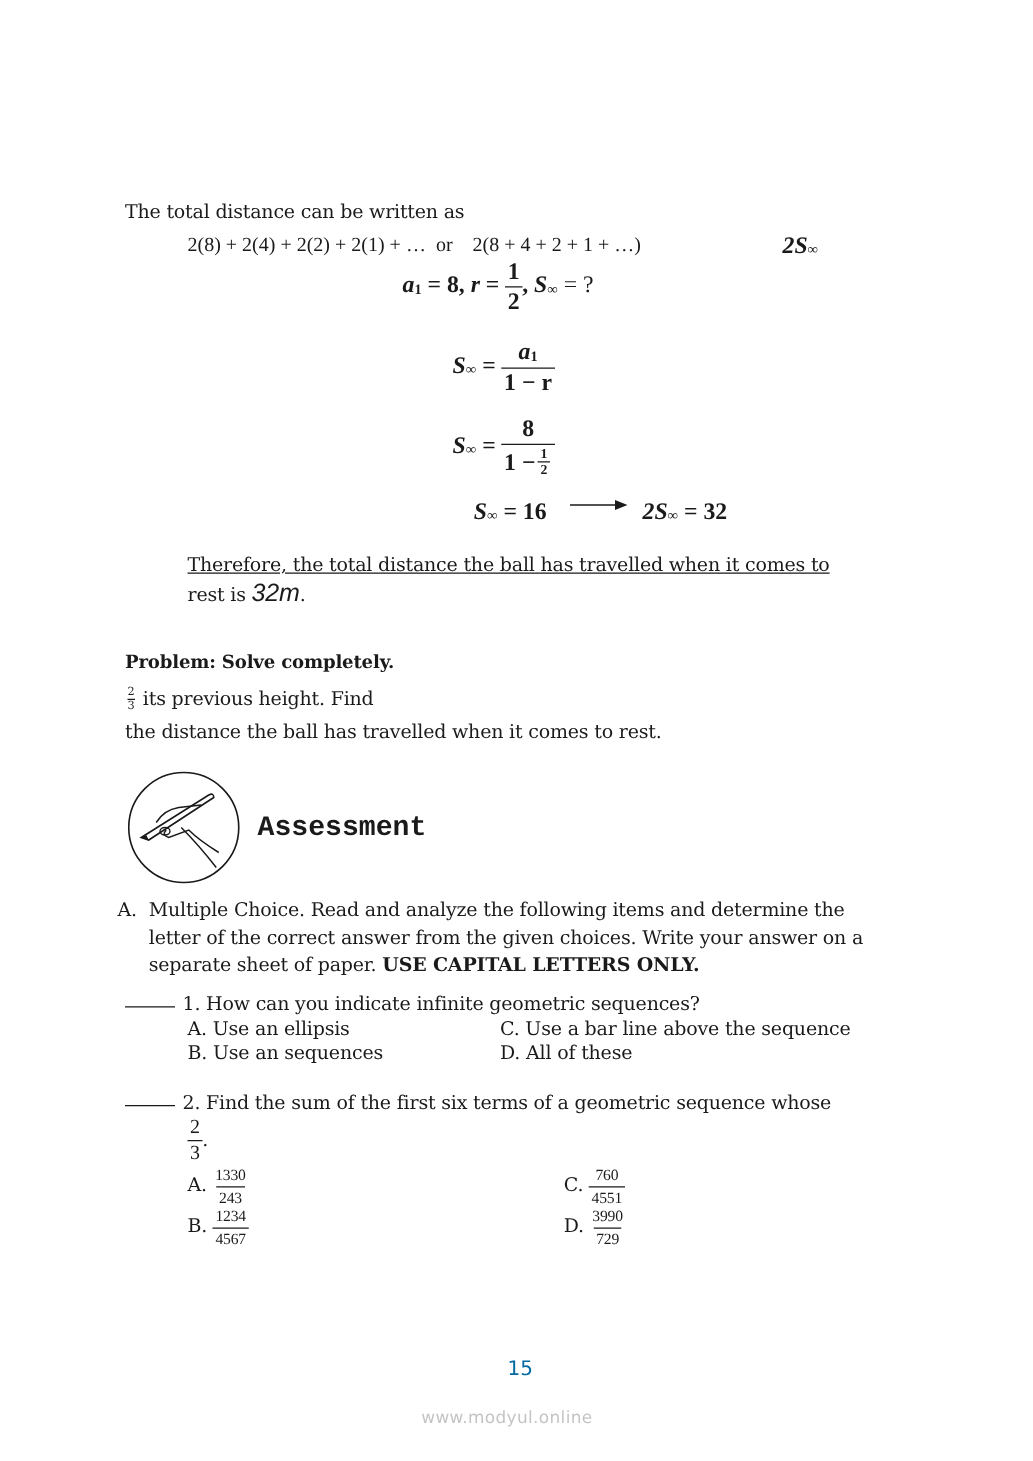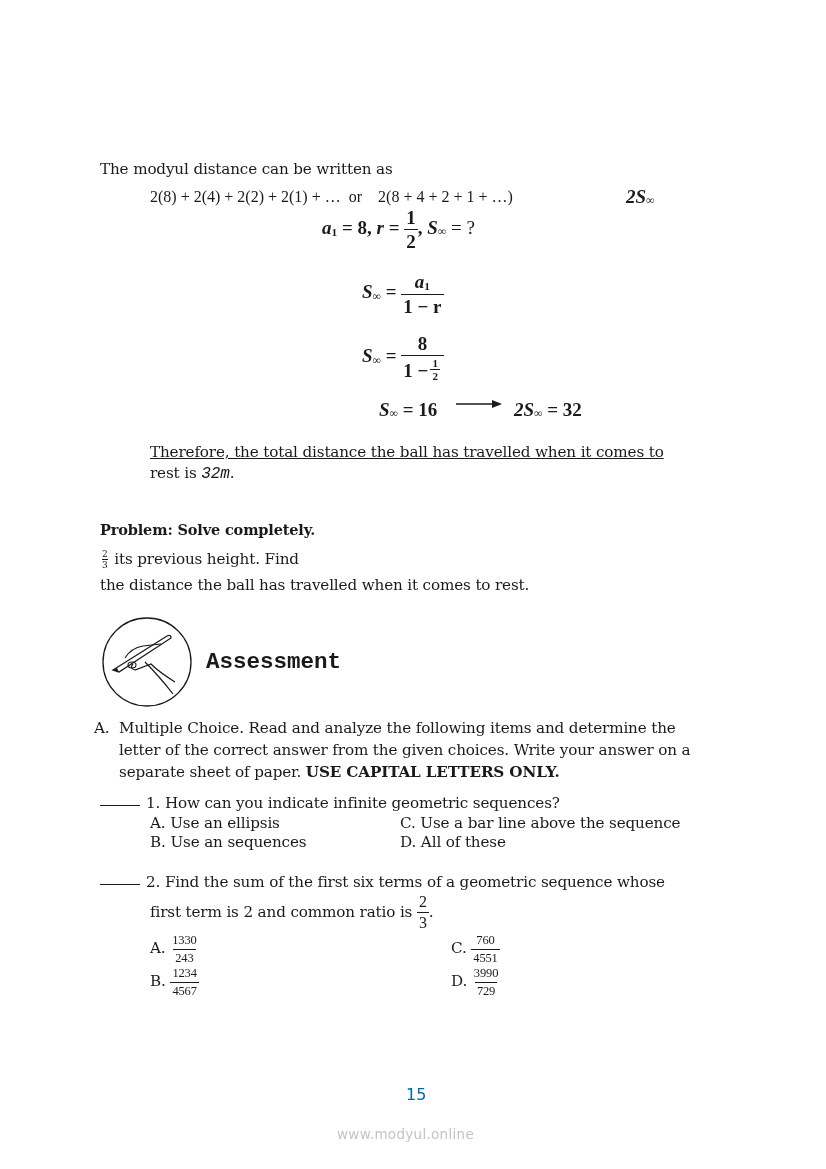--- a/index.html
+++ b/index.html
@@ -19,21 +19,21 @@
   .sub { font-size: 0.6em; vertical-align: -0.15em; }
   .inf { font-size: 0.62em; vertical-align: -0.1em; font-weight: normal; }
   .bold { font-weight: bold; text-align: right; }
   .blank { display: inline-block; width: 40px; border-bottom: 1.2px solid #1a1a1a; margin-right: 6px; vertical-align: 2px; }
   .choice-frac { font-family: "Liberation Serif", serif; font-size: 12.5px; }
   .choice-frac .den { border-top: 1.3px solid #1a1a1a; }
 </style>
 </head>
 <body>
 
-<div class="abs serif" style="left:100px; top:160px;">The modyul distance can be written as</div>
+<div class="abs serif" style="left:100px; top:160px;">The total distance can be written as</div>
 
 <div class="abs math" style="left:150px; top:188px;">
   <span>2(8) + 2(4) + 2(2) + 2(1) + … </span>
   <span style="margin:0 12px 0 4px;">or</span>
   <span>2(8 + 4 + 2 + 1 + …)</span>
 </div>
 <div class="abs mathb" style="left:626px; top:186px;">
   <span class="it">2S</span><span class="inf">∞</span>
 </div>
 
@@ -70,21 +70,21 @@
 <svg class="abs" style="left:456px; top:398px;" width="46" height="12">
   <line x1="0" y1="6" x2="38" y2="6" stroke="#1a1a1a" stroke-width="1.3"></line>
   <polygon points="36,2 46,6 36,10" fill="#1a1a1a"></polygon>
 </svg>
 <div class="abs mathb" style="left:514px; top:399px;">
   <span class="it">2S</span><span class="inf">∞</span><span> = 32</span>
 </div>
 
 <div class="abs serif" style="left:150px; top:443px;text-decoration:underline;">Therefore, the total distance the ball has travelled when it comes to</div>
 <div class="abs serif" style="left:150px; top:464px;">
-  <span>rest is </span><span class="it" style="font-family:Liberation Mono, monospace; font-size:16px;margin-top:28px;">32m</span><span>.</span>
+  <span>rest is </span><span class="it" style="font-family:Liberation Sans, sans-serif; font-size:20px;margin-top:28px;">32m</span><span>.</span>
 </div>
 
 <div class="abs serif bold" style="left:100px; top:521px; font-size:14.5px;">Problem: Solve completely.</div>
 <div class="abs serif" style="left:100px; top:550px;">
   <span class="sfrac">
       <span>2</span>
       <span class="den">3</span>
     </span><span> its previous height. Find</span>
 </div>
 <div class="abs serif" style="left:100px; top:576px;">the distance the ball has travelled when it comes to rest.</div>
@@ -110,21 +110,21 @@
 </div>
 <div class="abs serif" style="left:150px; top:814px;"><span>A.</span> <span>Use an ellipsis</span></div>
 <div class="abs serif" style="left:150px; top:833px;"><span>B.</span> <span>Use an sequences</span></div>
 <div class="abs serif" style="left:400px; top:814px;"><span>C.</span> <span>Use a bar line above the sequence</span></div>
 <div class="abs serif" style="left:400px; top:833px;"><span>D.</span> <span>All of these</span></div>
 
 <div class="abs serif" style="left:100px; top:873px;">
   <span class="blank"></span><span>2.</span> <span>Find the sum of the first six terms of a geometric sequence whose</span>
 </div>
 <div class="abs serif" style="left:150px; top:894px;">
-  <span>first term is 2 and common ratio is </span><span class="frac" style="font-family:'Liberation Serif',serif; font-size:16px;">
+  <span class="frac" style="font-family:'Liberation Serif',serif; font-size:16px;">
       <span class="num">2</span>
       <span class="den" style="border-top-width:1.2px;">3</span>
     </span><span>.</span>
 </div>
 
 <div class="abs serif" style="left:150px; top:934px;">
   <span>A.</span>
   <span class="frac choice-frac">
       <span class="num">1330</span>
       <span class="den">243</span>

